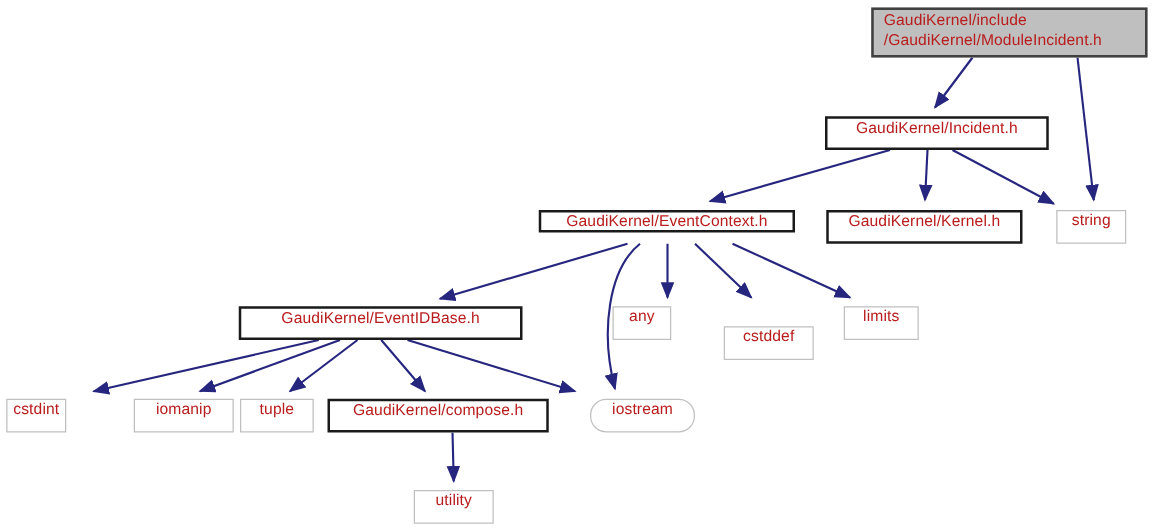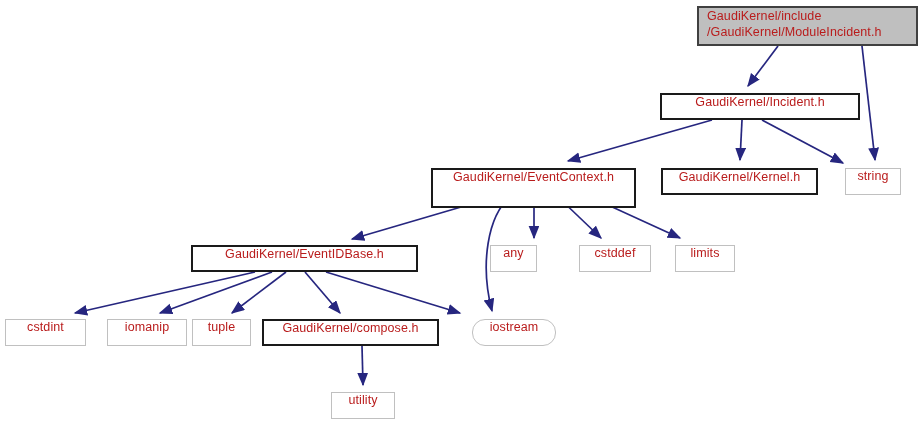--- a/index.html
+++ b/index.html
@@ -83,28 +83,28 @@
         <path d="M 272,272 L 160,313" fill="none" stroke="#26267f" stroke-width="1.7" marker-end="url(#arrowhead)"></path>
         <path d="M 286,272 L 232,313" fill="none" stroke="#26267f" stroke-width="1.7" marker-end="url(#arrowhead)"></path>
         <path d="M 305,272 L 340,313" fill="none" stroke="#26267f" stroke-width="1.7" marker-end="url(#arrowhead)"></path>
         <path d="M 326,272 L 460,313" fill="none" stroke="#26267f" stroke-width="1.7" marker-end="url(#arrowhead)"></path>
         <path d="M 362,346 L 363,385" fill="none" stroke="#26267f" stroke-width="1.7" marker-end="url(#arrowhead)"></path>
       </g>
   </svg>
   <div id="nodes-group">
       <div class="node root" style="left: 697px; top: 6px; width: 221px; height: 40px;"><span class="node-label">GaudiKernel/include
 /GaudiKernel/ModuleIncident.h</span></div>
-      <div class="node hdr" style="left: 660px; top: 93px; width: 200px; height: 27px;"><span class="node-label">GaudiKernel/Incident.h</span></div>
-      <div class="node hdr" style="left: 431px; top: 168px; width: 205px; height: 40px;"><span class="node-label">GaudiKernel/EventContext.h</span></div>
+      <div class="node hdr" style="left: 660px; top: 93px; width: 179px; height: 27px;"><span class="node-label">GaudiKernel/Incident.h</span></div>
+      <div class="node hdr" style="left: 431px; top: 168px; width: 205px; height: 18px;"><span class="node-label">GaudiKernel/EventContext.h</span></div>
       <div class="node hdr" style="left: 661px; top: 168px; width: 157px; height: 27px;"><span class="node-label">GaudiKernel/Kernel.h</span></div>
       <div class="node" style="left: 845px; top: 168px; width: 56px; height: 27px;"><span class="node-label">string</span></div>
       <div class="node hdr" style="left: 191px; top: 245px; width: 227px; height: 27px;"><span class="node-label">GaudiKernel/EventIDBase.h</span></div>
       <div class="node" style="left: 490px; top: 245px; width: 47px; height: 27px;"><span class="node-label">any</span></div>
-      <div class="node" style="left: 579px; top: 245px; width: 72px; height: 27px;"><span class="node-label">cstddef</span></div>
+      <div class="node" style="left: 579px; top: 261px; width: 72px; height: 27px;"><span class="node-label">cstddef</span></div>
       <div class="node" style="left: 675px; top: 245px; width: 60px; height: 27px;"><span class="node-label">limits</span></div>
-      <div class="node" style="left: 5px; top: 319px; width: 81px; height: 27px;"><span class="node-label">cstdint</span></div>
+      <div class="node" style="left: 5px; top: 319px; width: 48px; height: 27px;"><span class="node-label">cstdint</span></div>
       <div class="node" style="left: 95px; top: 319px; width: 80px; height: 27px; margin-left: 12px;"><span class="node-label">iomanip</span></div>
       <div class="node" style="left: 192px; top: 319px; width: 59px; height: 27px;"><span class="node-label">tuple</span></div>
       <div class="node hdr" style="left: 262px; top: 319px; width: 177px; height: 27px;"><span class="node-label">GaudiKernel/compose.h</span></div>
       <div class="node" style="left: 472px; top: 319px; width: 84px; height: 27px; border-radius: 13px;"><span class="node-label">iostream</span></div>
       <div class="node" style="left: 331px; top: 392px; width: 64px; height: 27px;"><span class="node-label">utility</span></div>
     </div>
 </div>
 
 </body></html>

